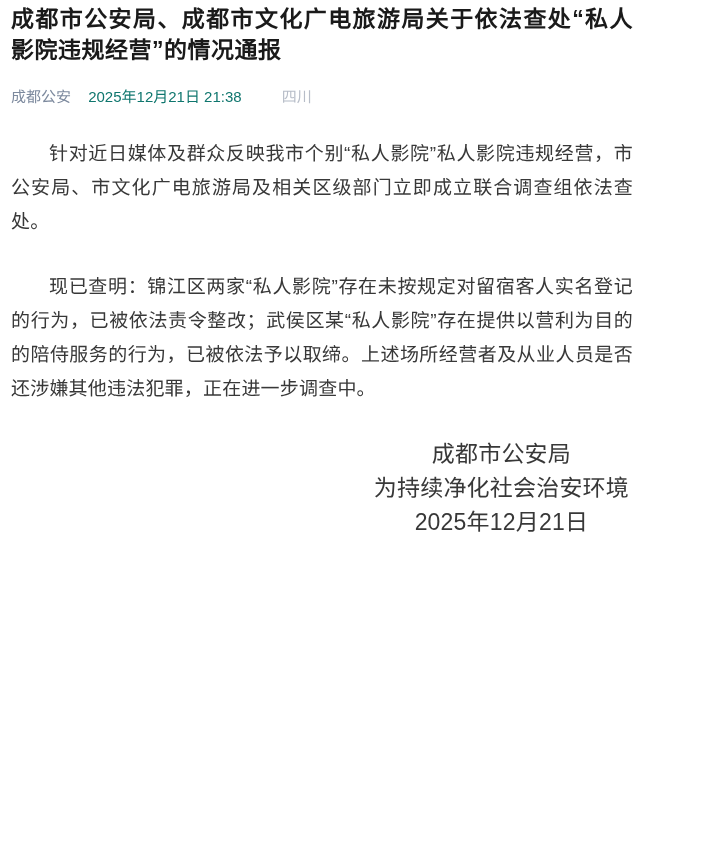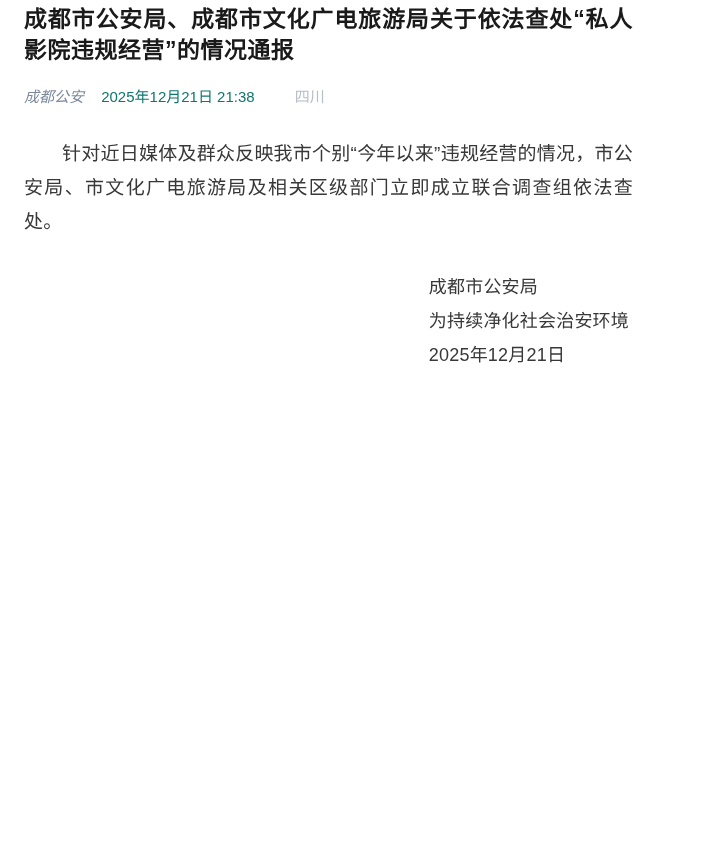--- a/index.html
+++ b/index.html
@@ -6,21 +6,21 @@
     margin: 0;
     padding: 0;
     background: #ffffff;
   }
   .page {
     position: relative;
     width: 644px;
     min-height: 846px;
     box-sizing: border-box;
     background: #ffffff;
-    padding: 4px 11px 7px 24px;
+    padding: 4px 11px 7px 11px;
     font-family: "Liberation Sans", "DejaVu Sans", sans-serif;
     overflow: hidden;
     border-radius: 28px;
   }
   .title {
     margin: 0;
     padding: 0;
     font-size: 23px;
     line-height: 31px;
     font-weight: bold;
@@ -31,21 +31,20 @@
   .meta {
     margin-top: 20px;
     font-size: 15px;
     line-height: 21px;
     white-space: nowrap;
   }
   .meta .account {
     color: #7d8a9e;
     margin-right: 13px;
     cursor: pointer;
-    font-style: italic;
   }
   .meta .datetime {
     color: #0f766e;
     margin-right: 22px;
   }
   .meta .location {
     color: #b7bdc8;
     margin-left: 14px;
   }
   .content {
@@ -58,41 +57,43 @@
     line-height: 34px;
     color: #383838;
     text-indent: 2em;
     text-align: justify;
     letter-spacing: 0.2px;
   }
   .signature {
     width: fit-content;
     margin-left: auto;
     margin-right: 4px;
-    font-size: 18px;
+    text-align: center;
+    font-size: 23px;
     line-height: 34px;
     color: #383838;
     letter-spacing: 0.2px;
   }
 </style>
 </head>
 <body>
 
 <div class="page">
 
   <h1 class="title">成都市公安局、成都市文化广电旅游局关于依法查处“私人影院违规经营”的情况通报</h1>
 
   <div class="meta">
     <span class="account">成都公安</span>
     <span class="datetime">2025年12月21日 21:38</span>
     <span class="location">四川</span>
   </div>
 
   <div class="content">
-    <p>针对近日媒体及群众反映我市个别“今年以来”违规经营的情况，市公安局、市文化广电旅游局及相关区级部门立即成立联合调查组依法查处。</p>
+    <p>针对近日媒体及群众反映我市个别“私人影院”私人影院违规经营，市公安局、市文化广电旅游局及相关区级部门立即成立联合调查组依法查处。</p>
+    <p>现已查明：锦江区两家“私人影院”存在未按规定对留宿客人实名登记的行为，已被依法责令整改；武侯区某“私人影院”存在提供以营利为目的的陪侍服务的行为，已被依法予以取缔。上述场所经营者及从业人员是否还涉嫌其他违法犯罪，正在进一步调查中。</p>
   </div>
 
   <div class="signature">
     <div>成都市公安局</div>
     <div>为持续净化社会治安环境</div>
     <div>2025年12月21日</div>
   </div>
 
 </div>
 

